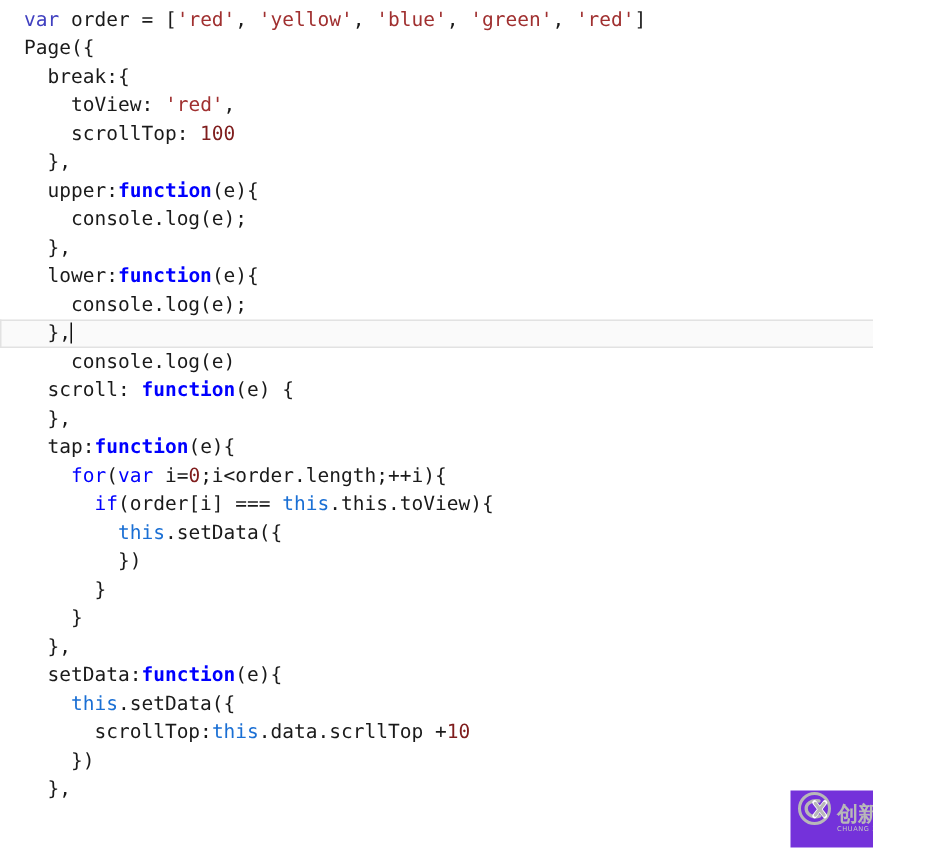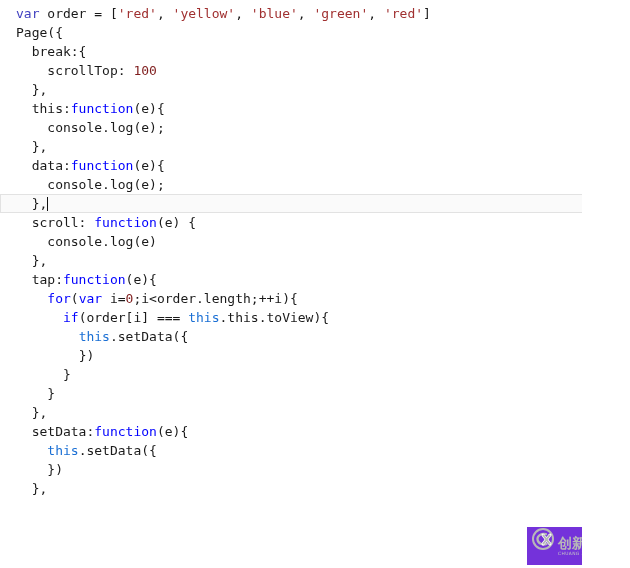--- a/index.html
+++ b/index.html
@@ -57,21 +57,21 @@
     vertical-align: -3px;
     margin-left: 0px;
   }
   
   .t-plain   { color: #1a1a1a; }
   .t-key     { color: #0000ff; text-align: center; }
   .t-var     { color: #4040c0; }
   .t-str     { color: #a03030; }
   .t-num     { color: #7f1d1d; }
   .t-this    { color: #1a6fd4; }
-  .t-fn      { color: #0000ff; }
+  .t-fn      { color: #0000ff; font-weight: bold; }
 
   
   #watermark {
     position: absolute;
     left: 527px;
     top: 527px;
     width: 98px;
     height: 38px;
     background: #6d28d9;
     display: flex;
@@ -111,41 +111,43 @@
 </style>
 </head>
 <body>
 
 <div id="editor">
 
   <div class="code-area">
       <div class="code-line"><span></span><span class="t-var">var</span><span class="t-plain"> order = [</span><span class="t-str">'red'</span><span class="t-plain">, </span><span class="t-str">'yellow'</span><span class="t-plain">, </span><span class="t-str">'blue'</span><span class="t-plain">, </span><span class="t-str">'green'</span><span class="t-plain">, </span><span class="t-str">'red'</span><span class="t-plain">]</span></div>
       <div class="code-line"><span></span><span class="t-plain">Page({</span></div>
       <div class="code-line"><span>  </span><span class="t-plain">break:{</span></div>
+      <div class="code-line"><span>    </span><span class="t-plain">toView: </span><span class="t-str">'red'</span><span class="t-plain">,</span></div>
       <div class="code-line"><span>    </span><span class="t-plain">scrollTop: </span><span class="t-num">100</span></div>
       <div class="code-line"><span>  </span><span class="t-plain">},</span></div>
-      <div class="code-line"><span>  </span><span class="t-plain">this:</span><span class="t-fn">function</span><span class="t-plain">(e){</span></div>
+      <div class="code-line"><span>  </span><span class="t-plain">upper:</span><span class="t-fn">function</span><span class="t-plain">(e){</span></div>
       <div class="code-line"><span>    </span><span class="t-plain">console.log(e);</span></div>
       <div class="code-line"><span>  </span><span class="t-plain">},</span></div>
-      <div class="code-line"><span>  </span><span class="t-plain">data:</span><span class="t-fn">function</span><span class="t-plain">(e){</span></div>
+      <div class="code-line"><span>  </span><span class="t-plain">lower:</span><span class="t-fn">function</span><span class="t-plain">(e){</span></div>
       <div class="code-line"><span>    </span><span class="t-plain">console.log(e);</span></div>
       <div class="code-line active"><span>  </span><span class="t-plain">},</span><span class="caret"></span></div>
+      <div class="code-line"><span>    </span><span class="t-plain">console.log(e)</span></div>
       <div class="code-line"><span>  </span><span class="t-plain">scroll: </span><span class="t-fn">function</span><span class="t-plain">(e) {</span></div>
-      <div class="code-line"><span>    </span><span class="t-plain">console.log(e)</span></div>
       <div class="code-line"><span>  </span><span class="t-plain">},</span></div>
       <div class="code-line"><span>  </span><span class="t-plain">tap:</span><span class="t-fn">function</span><span class="t-plain">(e){</span></div>
       <div class="code-line"><span>    </span><span class="t-key">for</span><span class="t-plain">(</span><span class="t-key">var</span><span class="t-plain"> i=</span><span class="t-num">0</span><span class="t-plain">;i&lt;order.length;++i){</span></div>
       <div class="code-line"><span>      </span><span class="t-key">if</span><span class="t-plain">(order[i] === </span><span class="t-this">this</span><span class="t-plain">.this.toView){</span></div>
       <div class="code-line"><span>        </span><span class="t-this">this</span><span class="t-plain">.setData({</span></div>
       <div class="code-line"><span>        </span><span class="t-plain">})</span></div>
       <div class="code-line"><span>      </span><span class="t-plain">}</span></div>
       <div class="code-line"><span>    </span><span class="t-plain">}</span></div>
       <div class="code-line"><span>  </span><span class="t-plain">},</span></div>
       <div class="code-line"><span>  </span><span class="t-plain">setData:</span><span class="t-fn">function</span><span class="t-plain">(e){</span></div>
       <div class="code-line"><span>    </span><span class="t-this">this</span><span class="t-plain">.setData({</span></div>
+      <div class="code-line"><span>      </span><span class="t-plain">scrollTop:</span><span class="t-this">this</span><span class="t-plain">.data.scrllTop +</span><span class="t-num">10</span></div>
       <div class="code-line"><span>    </span><span class="t-plain">})</span></div>
       <div class="code-line"><span>  </span><span class="t-plain">},</span></div>
     </div>
 
   <div id="watermark">
     <svg class="wm-logo" viewBox="0 0 48 48">
       <circle cx="24" cy="24" r="20" fill="none" stroke="#b5b5b5" stroke-width="4"></circle>
       <path d="M30 14 C20 12, 12 18, 13 25 C14 33, 23 37, 31 34" fill="none" stroke="#b5b5b5" stroke-width="4.5" stroke-linecap="round"></path>
       <path d="M24 16 L38 34" stroke="#ffffff" stroke-width="6" stroke-linecap="round"></path>
       <path d="M38 16 L24 34" stroke="#ffffff" stroke-width="6" stroke-linecap="round"></path>

